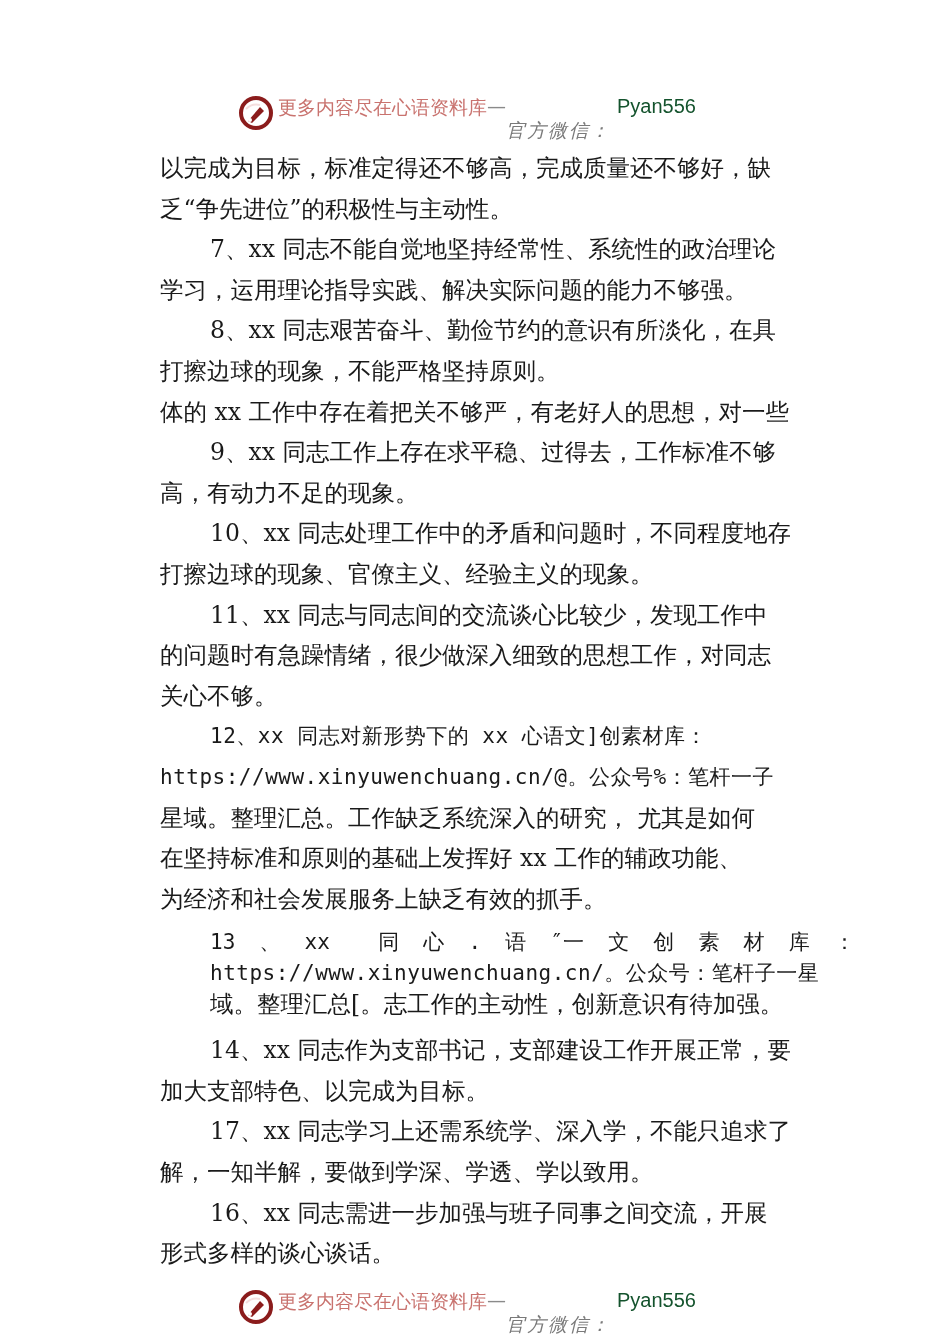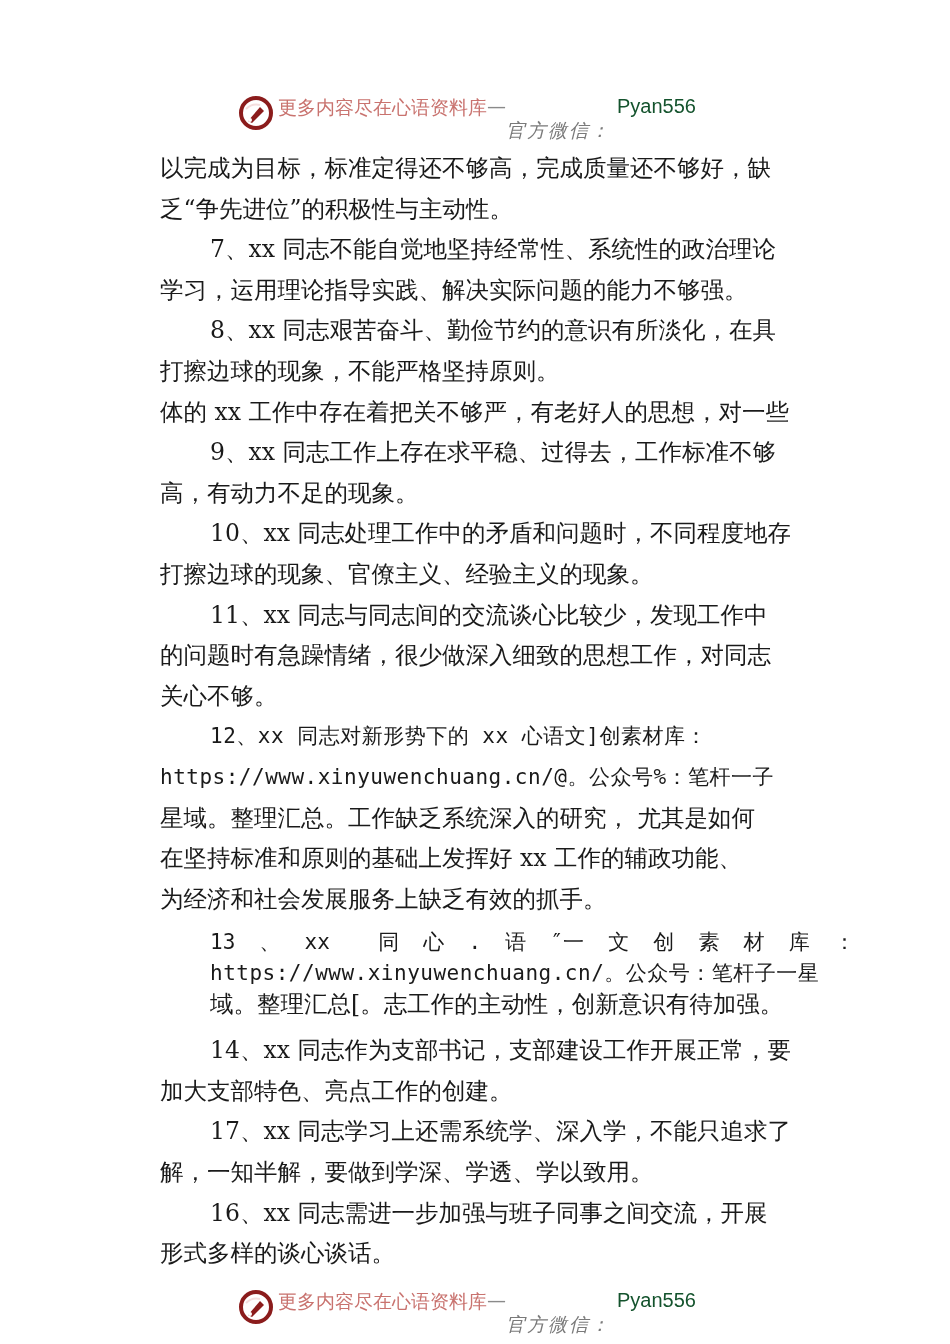--- a/index.html
+++ b/index.html
@@ -169,21 +169,21 @@
       <span>库</span>
       <span>：</span>
     </div>
     <div class="line mono">https://www.xinyuwenchuang.cn/。公众号：笔杆子一星</div>
     <div class="line">域。整理汇总[。志工作的主动性，创新意识有待加强。</div>
   </div>
   <div class="gap13bot"></div>
 
   <div>
     <div class="line indent">14、xx 同志作为支部书记，支部建设工作开展正常，要</div>
-    <div class="line">加大支部特色、亮点工作的创建。</div>
+    <div class="line">加大支部特色、以完成为目标。</div>
   </div>
 
   <div>
     <div class="line indent">17、xx 同志学习上还需系统学、深入学，不能只追求了</div>
     <div class="line">解，一知半解，要做到学深、学透、学以致用。</div>
   </div>
 
   <div>
     <div class="line indent">16、xx 同志需进一步加强与班子同事之间交流，开展</div>
     <div class="line">形式多样的谈心谈话。</div>

